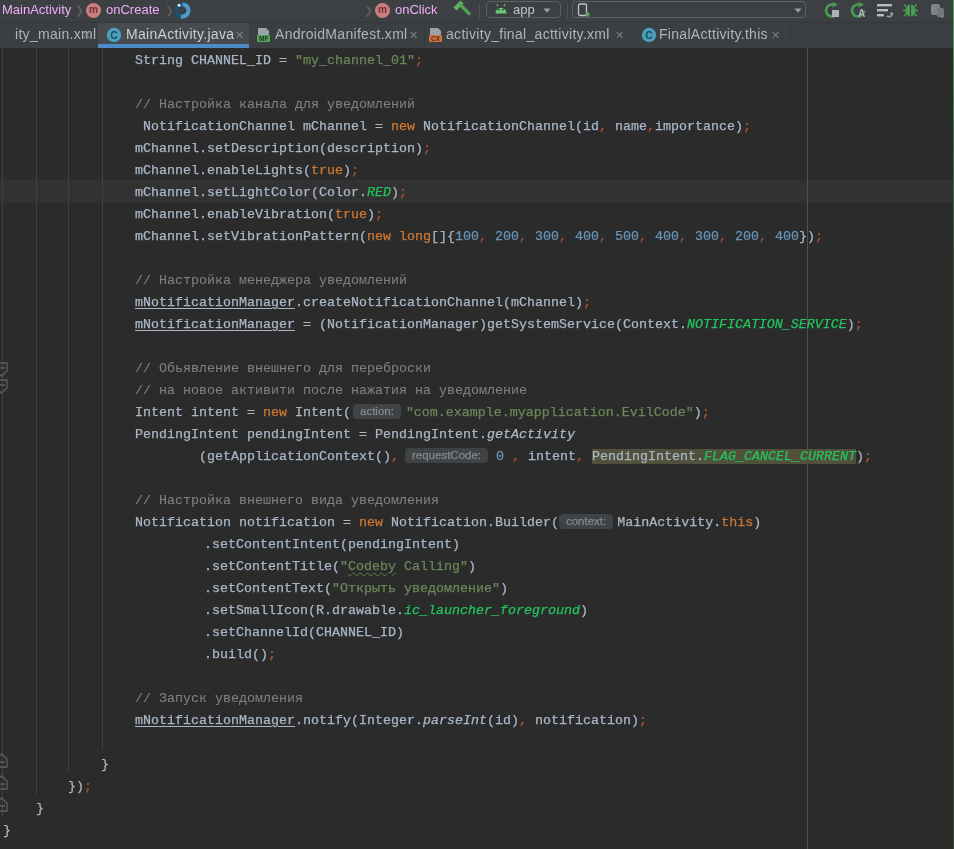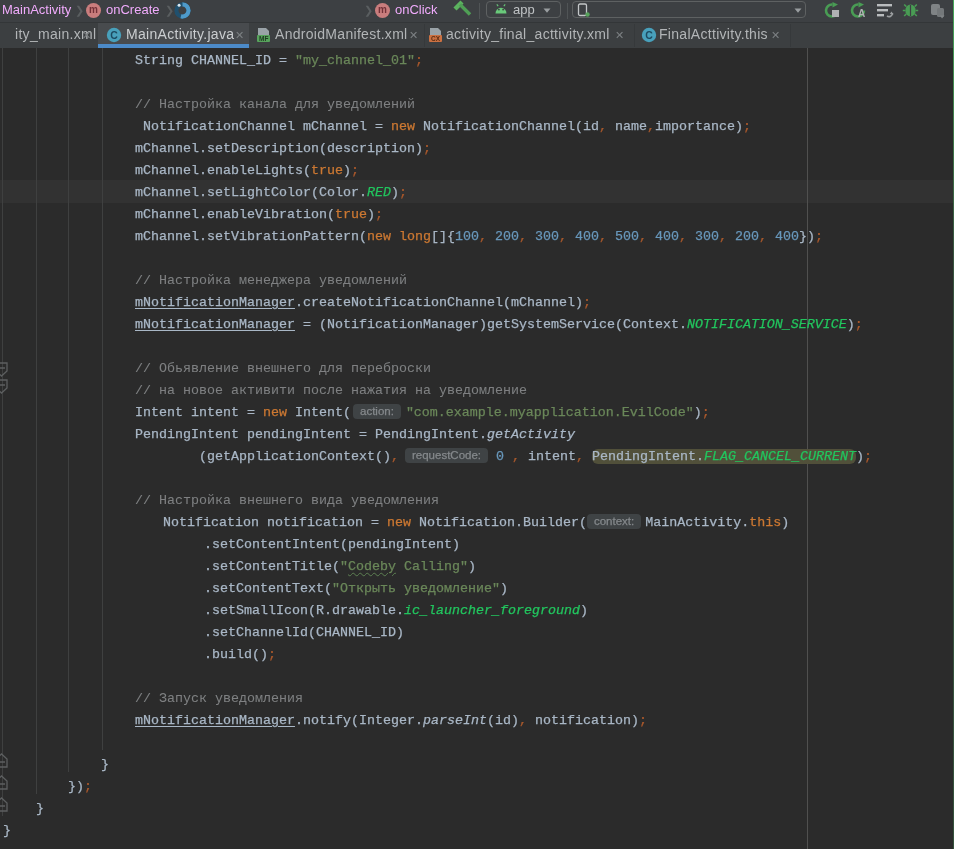--- a/index.html
+++ b/index.html
@@ -21,21 +21,21 @@
   #editor { position:absolute; left:0; top:48px; width:954px; height:801px; background:#2b2b2b; }
   .codeline { position:absolute; height:22px; line-height:22px; font-family:"Liberation Mono",monospace; font-size:13.33px; color:#a9b7c6; white-space:pre; -webkit-text-stroke:0.25px currentColor; }
   .kw  { color:#cc7832; }
   .str { color:#6a8759; }
   .com { color:#7f8082; -webkit-text-stroke:0.05px currentColor; }
   .num { color:#6897bb; }
   .cst { color:#22c55e; font-style:italic; }
   .pun { color:#a8582c; }
   .fld { text-decoration:underline; text-underline-offset:2px; }
   .ita { font-style:italic; }
-  .hlt { background:#51503a;border-radius:6px; }
+  .hlt { background:#51503a; }
   .wavy { text-decoration:underline wavy #5c8052; text-decoration-thickness:1px; text-underline-offset:2px; }
   .chip { display:inline-block; font-family:"Liberation Sans",sans-serif; font-size:11.5px; color:#85898c; background:#3f4345; border-radius:4px; height:15px; line-height:15px; vertical-align:1px; padding:0 7px; }
   #curline { position:absolute; left:0; top:132px; width:954px; height:23px; background:#323232; }
   .iguide { position:absolute; width:1px; background:#3f4040; }
   #mguide { position:absolute; left:807px; top:48px; width:1px; height:801px; background:#50504f; }
   #greenedge { position:absolute; left:953px; top:0; width:1px; height:849px; background:linear-gradient(#46a85a 0%, #3f7a4a 15%, #36543e 30%, #34523b 100%); }
   .foldm { position:absolute; left:-5px; width:13px; height:15px; }
 </style>
 </head>
 <body>
@@ -170,21 +170,21 @@
 <div class="codeline" style="left:135px; top:224px;">mChannel.setVibrationPattern(<span class="kw">new</span> <span class="kw">long</span>[]{<span class="num">100</span><span class="pun">,</span> <span class="num">200</span><span class="pun">,</span> <span class="num">300</span><span class="pun">,</span> <span class="num">400</span><span class="pun">,</span> <span class="num">500</span><span class="pun">,</span> <span class="num">400</span><span class="pun">,</span> <span class="num">300</span><span class="pun">,</span> <span class="num">200</span><span class="pun">,</span> <span class="num">400</span>})<span class="pun">;</span></div>
 <div class="codeline com" style="left:135px; top:268px;">// Настройка менеджера уведомлений</div>
 <div class="codeline" style="left:135px; top:290px;"><span class="fld">mNotificationManager</span>.createNotificationChannel(mChannel)<span class="pun">;</span></div>
 <div class="codeline" style="left:135px; top:312px;"><span class="fld">mNotificationManager</span> = (NotificationManager)getSystemService(Context.<span class="cst">NOTIFICATION_SERVICE</span>)<span class="pun">;</span></div>
 <div class="codeline com" style="left:135px; top:356px;">// Обьявление внешнего для переброски</div>
 <div class="codeline com" style="left:135px; top:378px;">// на новое активити после нажатия на уведомление</div>
 <div class="codeline" style="left:135px; top:400px;">Intent intent = <span class="kw">new</span> Intent(<span class="chip" style="margin-left:2px; margin-right:5px;">action:</span><span class="str">"com.example.myapplication.EvilCode"</span>)<span class="pun">;</span></div>
 <div class="codeline" style="left:135px; top:422px;">PendingIntent pendingIntent = PendingIntent.<span class="ita">getActivity</span></div>
 <div class="codeline" style="left:199px; top:444px;">(getApplicationContext()<span class="pun">,</span><span class="chip" style="margin-left:6px; margin-right:0px;">requestCode:</span> <span class="num">0</span> <span class="pun">,</span> intent<span class="pun">,</span> <span class="hlt">PendingIntent.<span class="cst">FLAG_CANCEL_CURRENT</span></span>)<span class="pun">;</span></div>
 <div class="codeline com" style="left:135px; top:488px;">// Настройка внешнего вида уведомления</div>
-<div class="codeline" style="left:135px; top:510px;margin-left:28px;">Notification notification = <span class="kw">new</span> Notification.Builder(<span class="chip" style="margin-left:0px; margin-right:-4px;">context:</span> MainActivity.<span class="kw">this</span>)</div>
+<div class="codeline" style="left:135px; top:510px;">Notification notification = <span class="kw">new</span> Notification.Builder(<span class="chip" style="margin-left:0px; margin-right:-4px;">context:</span> MainActivity.<span class="kw">this</span>)</div>
 <div class="codeline" style="left:204px; top:532px;">.setContentIntent(pendingIntent)</div>
 <div class="codeline" style="left:204px; top:554px;">.setContentTitle(<span class="str">"<span class="wavy">Codeby</span> Calling"</span>)</div>
 <div class="codeline" style="left:204px; top:576px;">.setContentText(<span class="str">"Открыть уведомление"</span>)</div>
 <div class="codeline" style="left:204px; top:598px;">.setSmallIcon(R.drawable.<span class="cst">ic_launcher_foreground</span>)</div>
 <div class="codeline" style="left:204px; top:620px;">.setChannelId(CHANNEL_ID)</div>
 <div class="codeline" style="left:204px; top:642px;">.build()<span class="pun">;</span></div>
 <div class="codeline com" style="left:135px; top:686px;">// Запуск уведомления</div>
 <div class="codeline" style="left:135px; top:708px;"><span class="fld">mNotificationManager</span>.notify(Integer.<span class="ita">parseInt</span>(id)<span class="pun">,</span> notification)<span class="pun">;</span></div>
 <div class="codeline" style="left:101px; top:752px;">}</div>
 <div class="codeline" style="left:68px; top:774px;">})<span class="pun">;</span></div>

